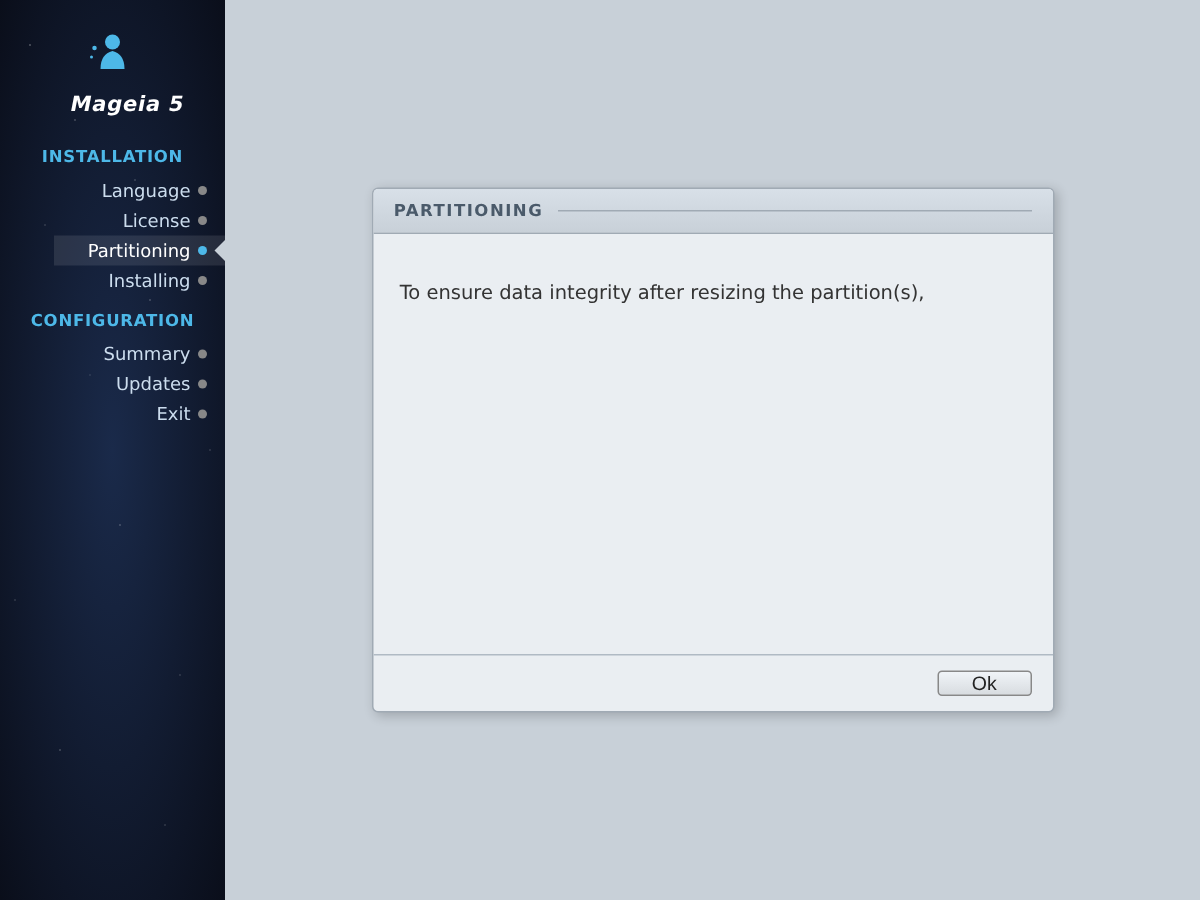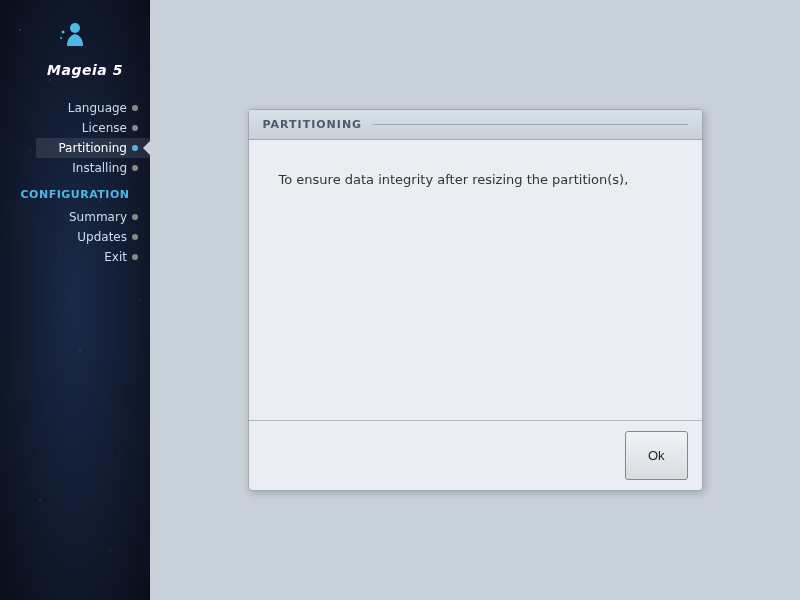--- a/index.html
+++ b/index.html
@@ -172,41 +172,41 @@
     }
 
     .dialog-title-line {
       flex: 1;
       height: 1px;
       background: #a0aab4;
       margin-left: 10px;
     }
 
     .dialog-body {
-      padding: 30px 30px 20px 30px;
+      padding: 30px 30px 20px 18px;
       min-height: 280px;
       display: flex;
       flex-direction: column;
     }
 
     .dialog-message {
       color: #333;
       font-size: 13px;
       line-height: 1.6;
     }
 
     .dialog-footer {
       border-top: 1px solid #b0bac4;
       padding: 10px 14px;
       display: flex;
       justify-content: flex-end;
     }
 
     .btn-ok {
-      padding: 16px 22px;
+      padding: 0 22px;
       background: linear-gradient(to bottom, #f0f4f8, #d8dce0);
       border: 1px solid #888;
       border-radius: 3px;
       font-size: 13px;
       color: #222;
       cursor: pointer;
       min-width: 60px;
     }
   </style>
 </head>
@@ -220,20 +220,21 @@
       <circle cx="20" cy="10" r="5" fill="#4db8e8"></circle>
       <path d="M12 28 Q12 18 20 16 Q28 18 28 28 Z" fill="#4db8e8"></path>
 
       <circle cx="8" cy="14" r="1.5" fill="#4db8e8"></circle>
       <circle cx="6" cy="20" r="1" fill="#4db8e8"></circle>
     </svg>
     <span class="logo-text">Mageia 5</span>
   </div>
 
   <div class="nav-section">
+    <div class="nav-section-title">INSTALLATION</div>
 
     <div class="nav-item">
       <span class="nav-item-label">Language</span>
       <span class="dot"></span>
     </div>
     <div class="nav-item">
       <span class="nav-item-label">License</span>
       <span class="dot"></span>
     </div>
     <div class="nav-item active">

